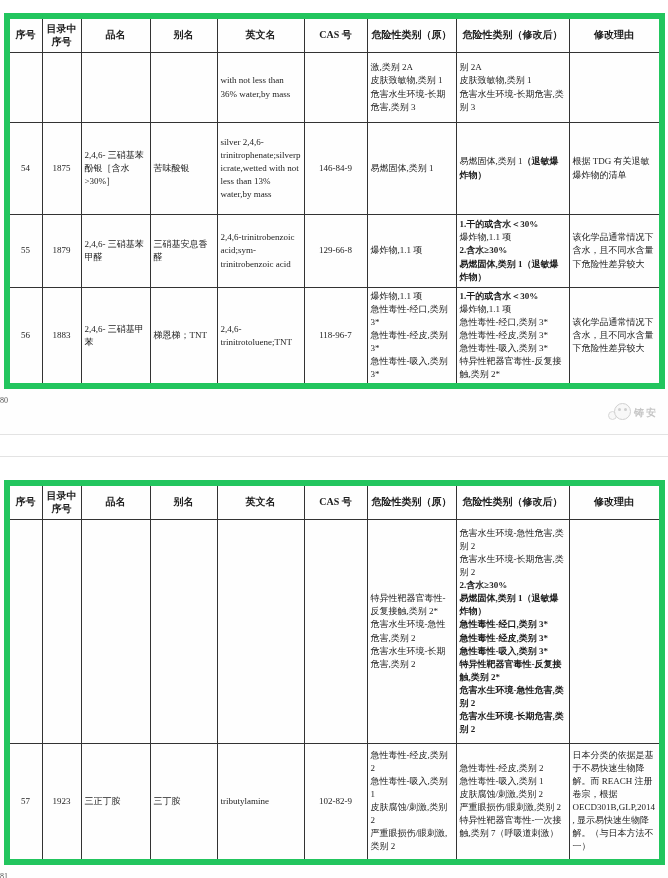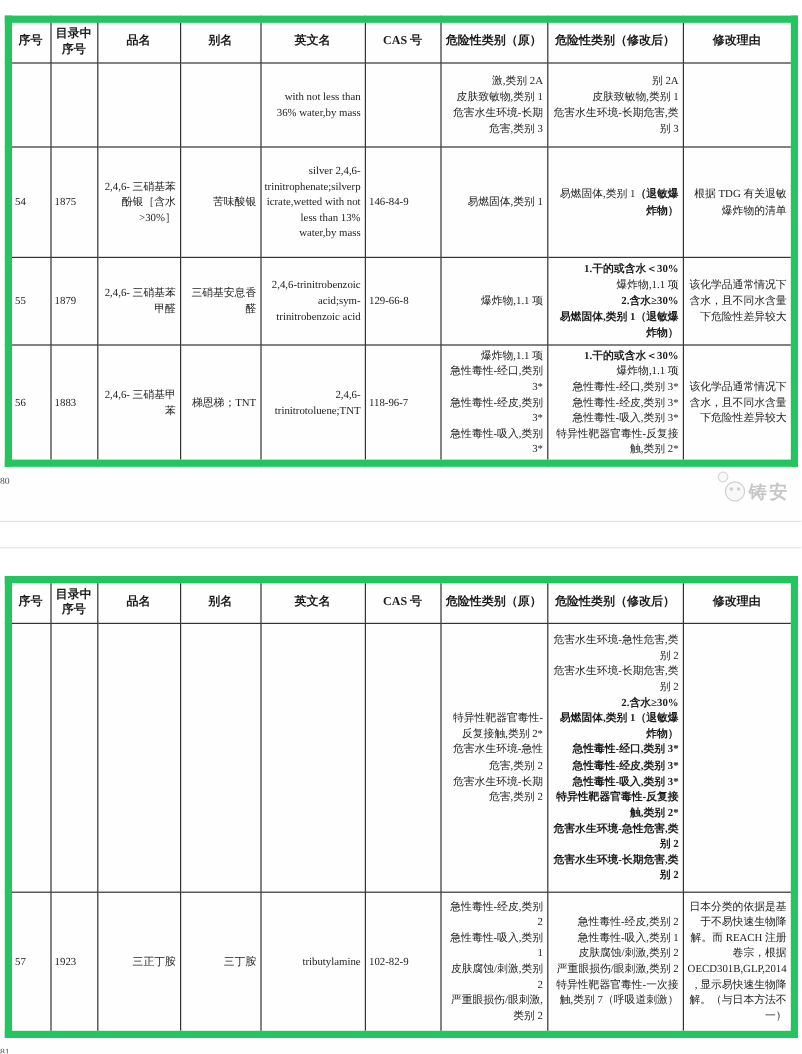--- a/index.html
+++ b/index.html
@@ -22,38 +22,38 @@
     border:1px solid #333;padding:2px 3px;vertical-align:middle;
     overflow:hidden;word-wrap:break-word;
   }
   table.doc th{
     font-weight:bold;text-align:center;font-size:10px;line-height:1.25;
     padding:4px 1px;background:#fefefe;
   }
   
   .w0{width:30px}.w1{width:36px}.w2{width:66px}.w3{width:64px}.w4{width:84px}
   .w5{width:60px}.w6{width:86px}.w7{width:110px}.w8{width:87px}
-  td.a-c{}
-  td.a-l{text-align:right}
+  td.a-c{text-align:center}
+  td.a-l{text-align:left}
   td .ln{display:block;}
   .b{font-weight:bold;}
   
   #t1 tbody tr:nth-child(1){height:70px}
   #t1 tbody tr:nth-child(2){height:92px}
   #t1 tbody tr:nth-child(3){height:73px}
   #t1 tbody tr:nth-child(4){height:95px}
   #t2 tbody tr:nth-child(1){height:224px}
   #t2 tbody tr:nth-child(2){height:118px}
   .page-number{
     font-size:8px;color:#555;margin-top:7px;
     font-family:"Liberation Serif",serif;
   }
   .watermark{
-    position:absolute;right:10px;display:flex;align-items:flex-start;gap:3px;
-    color:#b9b9b9;opacity:.8;font-size:15px;font-weight:bold;
+    position:absolute;right:10px;display:flex;align-items:flex-end;gap:3px;
+    color:#b9b9b9;opacity:.8;font-size:10px;font-weight:bold;
     letter-spacing:2px;pointer-events:none;
   }
   .page-1 .watermark{bottom:14px;}
   .wm-face{
     width:15px;height:15px;border:1.5px solid #c4c4c4;border-radius:50%;
     position:relative;background:#f7f7f7;flex:0 0 auto;
   }
   .wm-face::before,.wm-face::after{
     content:"";position:absolute;top:4px;width:3px;height:3px;border-radius:50%;background:#c4c4c4;
   }

